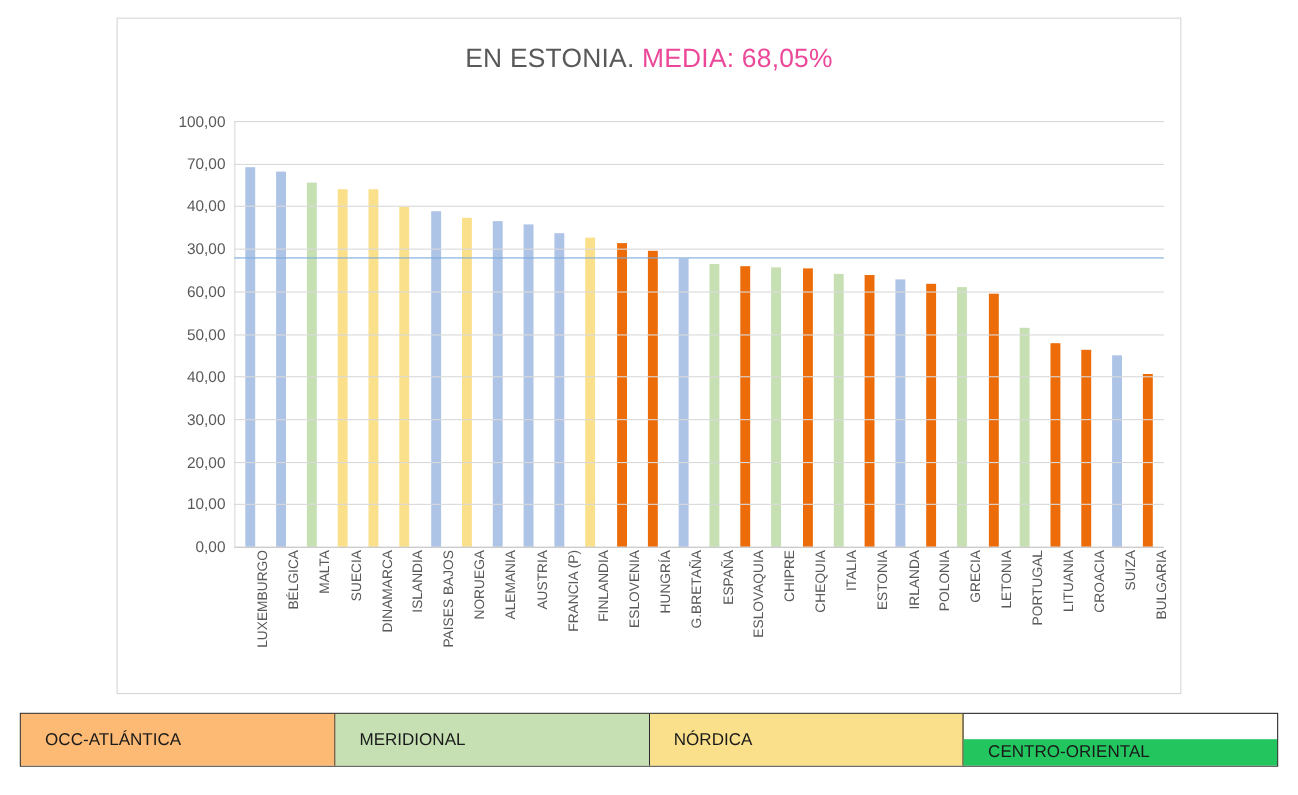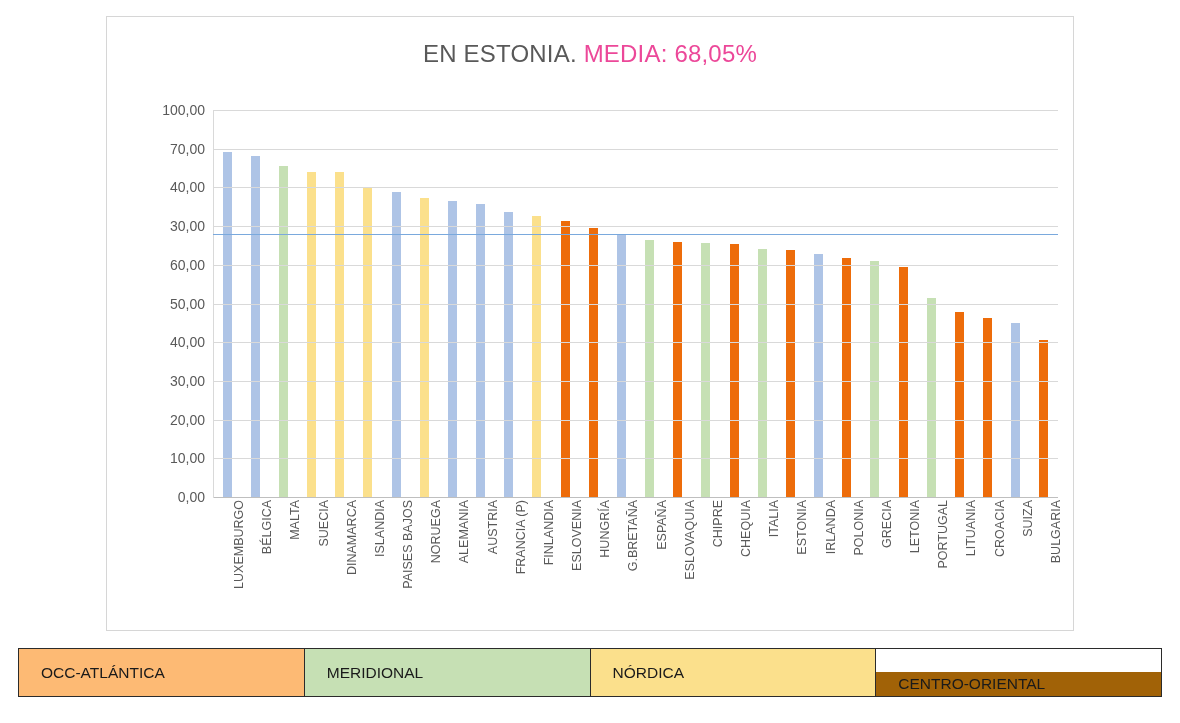--- a/index.html
+++ b/index.html
@@ -280,16 +280,16 @@
       <div class="xlab" style="left: 751.417px;">LITUANIA</div>
       <div class="xlab" style="left: 779.583px;">CROACIA</div>
       <div class="xlab" style="left: 807.75px;">SUIZA</div>
       <div class="xlab" style="left: 835.917px;">BULGARIA</div>
     </div>
 
   <div class="legend">
       <div class="legend-cell" style="background: #fdba74;">OCC-ATLÁNTICA</div>
       <div class="legend-cell" style="background: rgb(198, 224, 180);">MERIDIONAL</div>
       <div class="legend-cell" style="background: rgb(251, 224, 140);">NÓRDICA</div>
-      <div class="legend-cell" style="background: #a16207; margin-top: 23px;">CENTRO-ORIENTAL</div>
+      <div class="legend-cell" style="background: #22c55e; margin-top: 23px;">CENTRO-ORIENTAL</div>
     </div>
 
 </div>
 
 </body></html>

